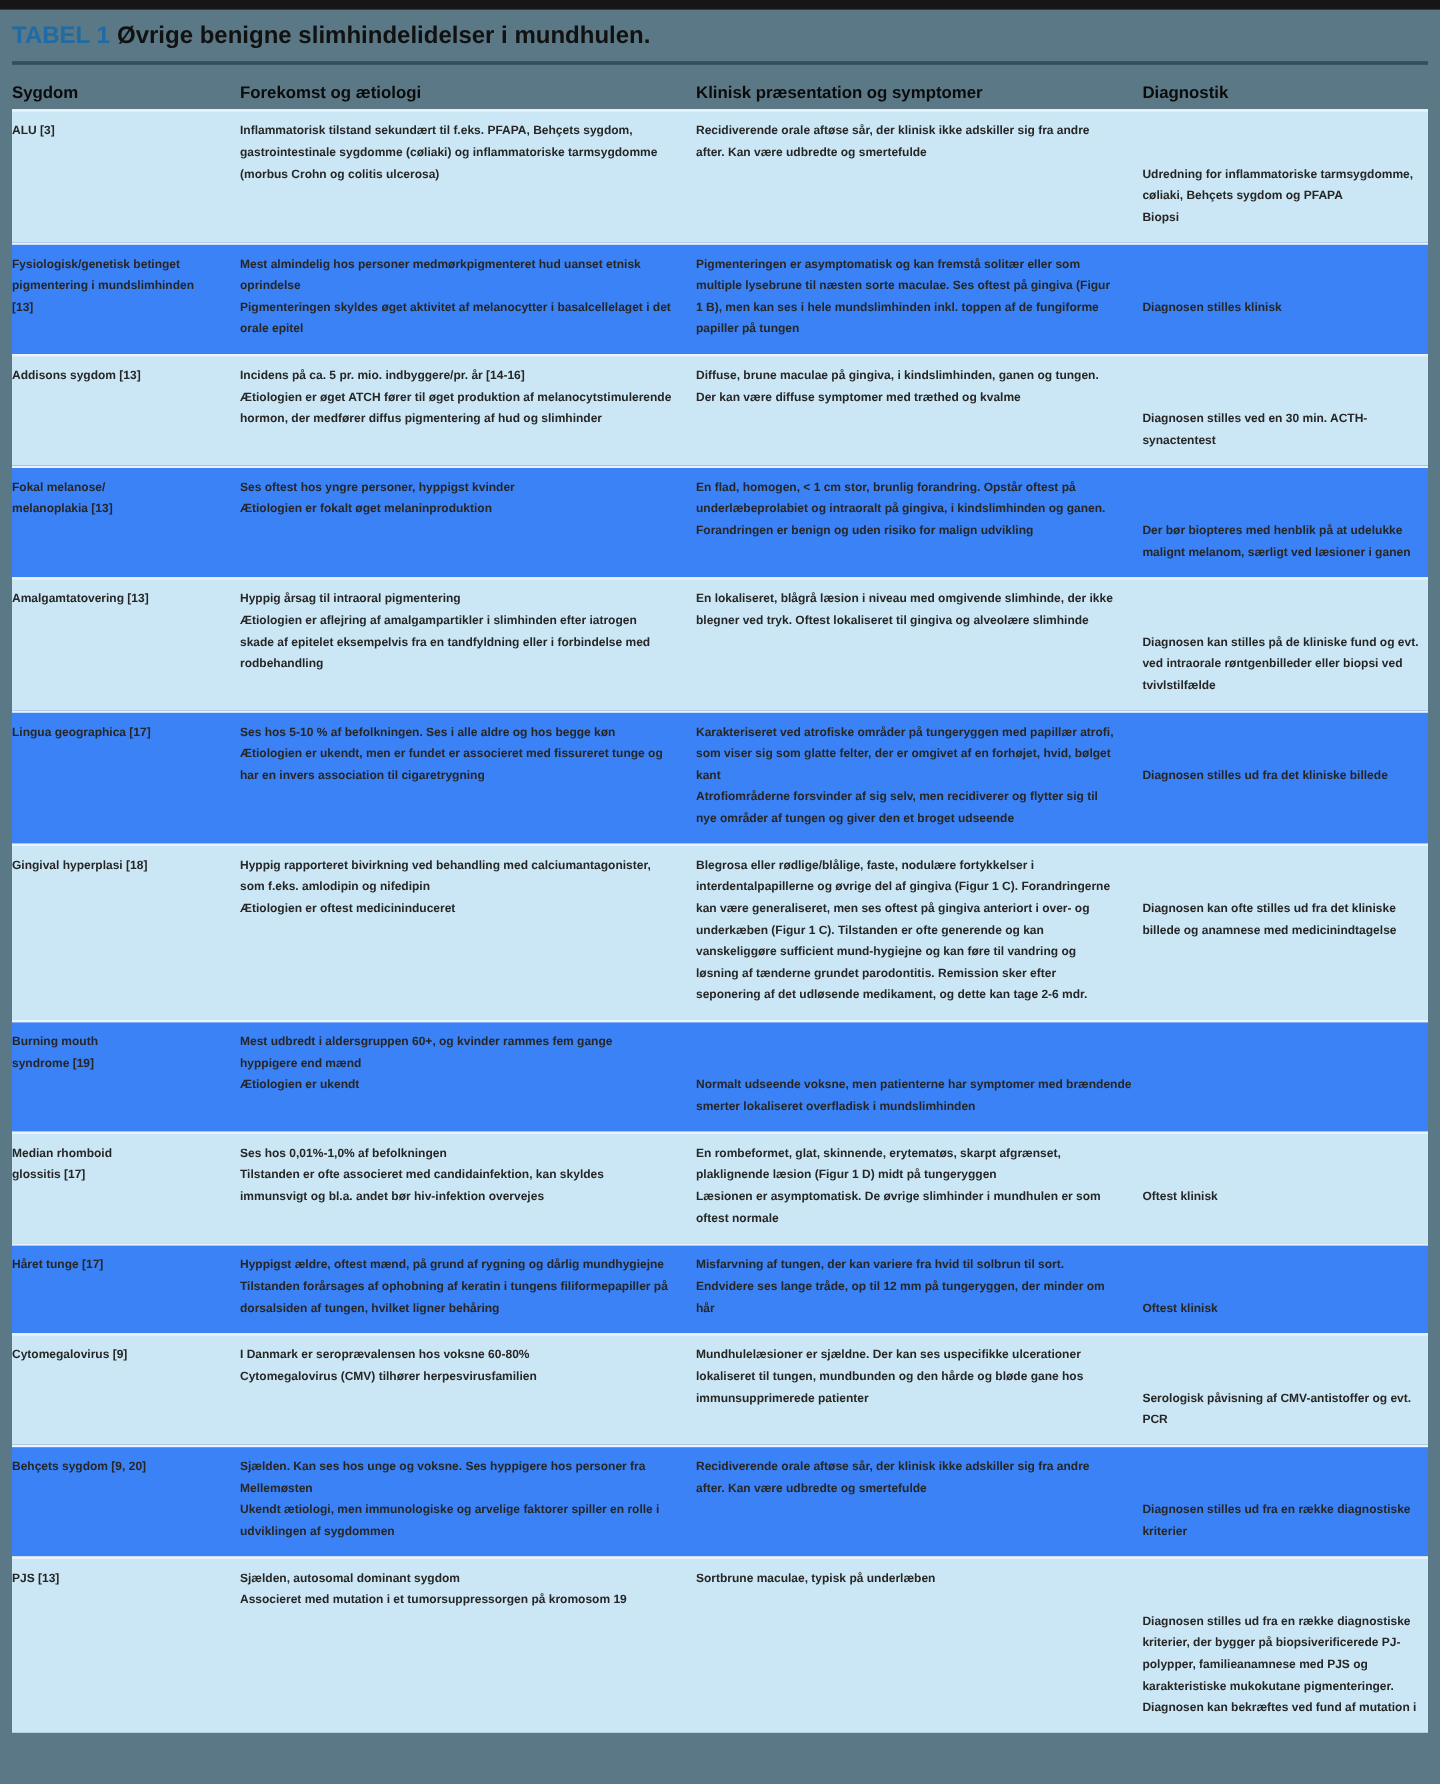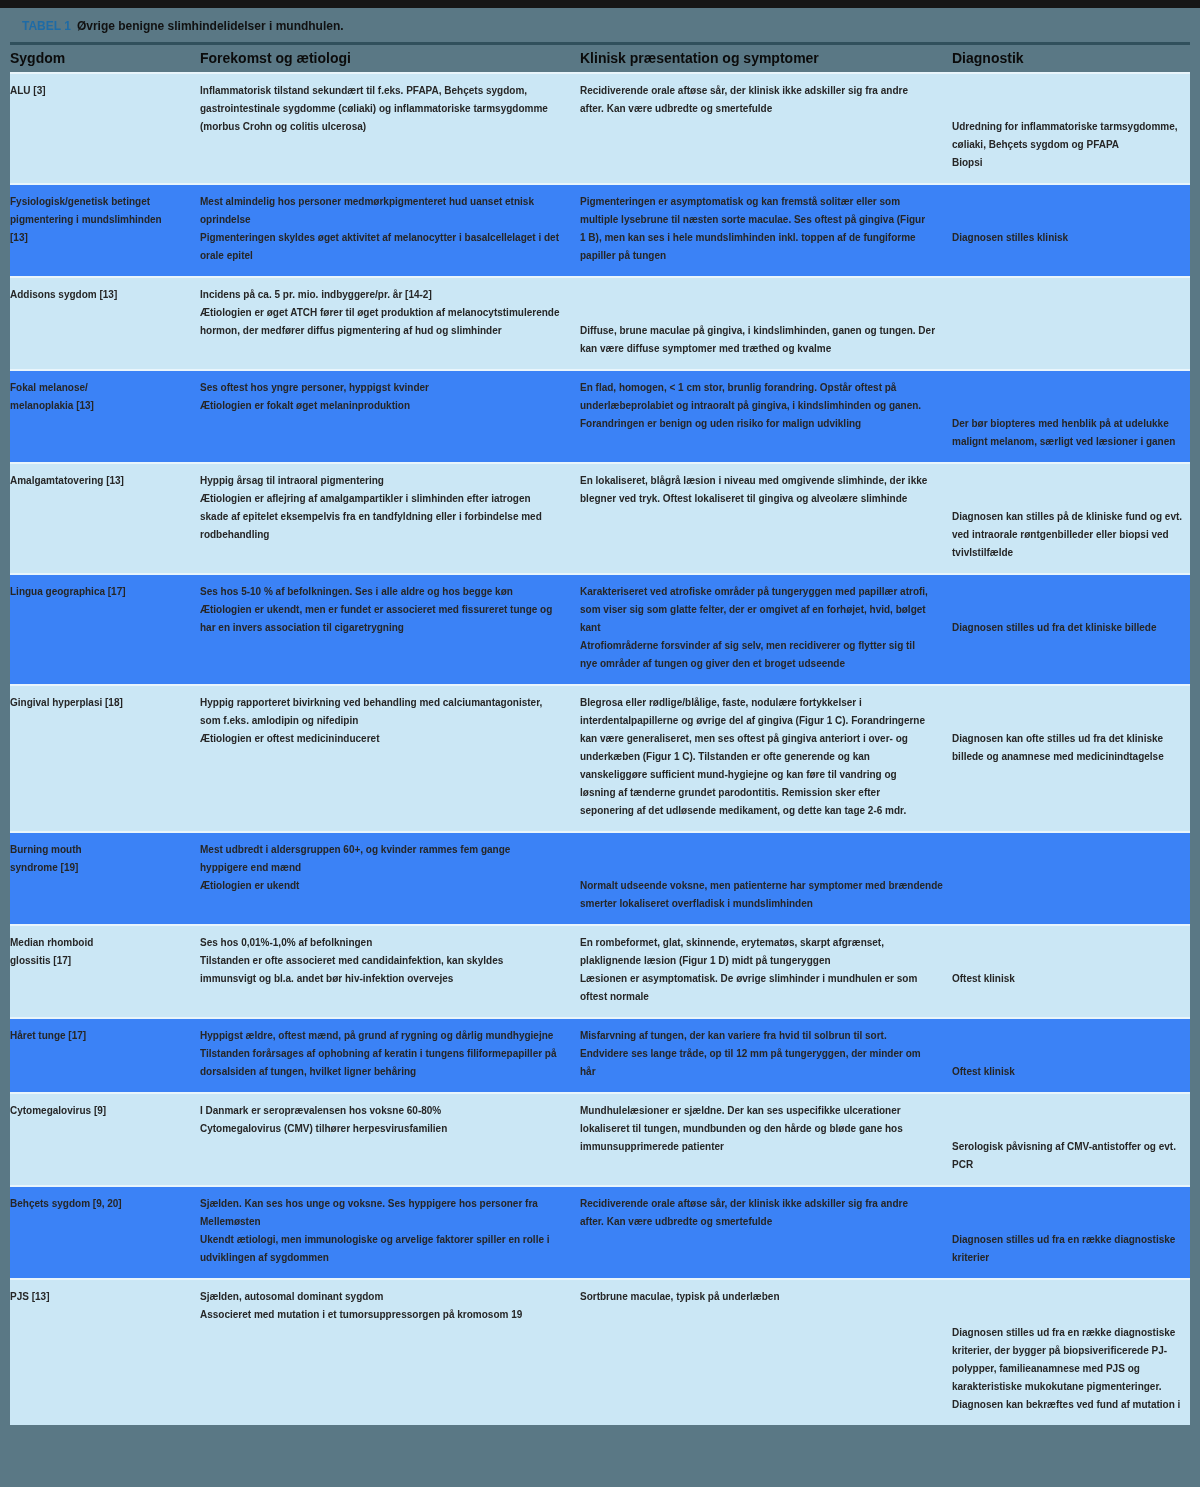--- a/index.html
+++ b/index.html
@@ -5,33 +5,33 @@
   html,body { margin:0; padding:0; }
   body {
     width:1200px;
     font-family:"Liberation Sans","DejaVu Sans",sans-serif;
     background:#5a7885;
   }
   .page { width:1200px; min-height:1487px; background:#5a7885; display:flex; flex-direction:column; }
   .topbar { height:8px; background:#161616; }
 
   .titlebar {
-    padding:11px 10px 9px 22px;
-    font-size:12px; font-weight:bold; color:#111;
+    padding:11px 10px 9px 10px;
+    font-size:20px; font-weight:bold; color:#111;
   }
   .titlebar .tlabel { color:#1e6ba6; margin-right:6px; }
 
   .table-wrap { margin:0 10px; }
 
   .grid { display:grid; grid-template-columns:190px 380px 372px 238px; }
 
   .header { border-top:3px solid #31505c; }
   .header .cell {
     font-weight:bold; color:#0b0b0b; font-size:14px;
-    padding:5px 18px 6px 0;
+    padding:15px 18px 6px 0;
   }
 
   .row { border-top:2px solid #e9f5fb; }
   .row .cell {
     font-size:10px; line-height:18px; color:#262626;
     padding:8px 20px 11px 0;
     white-space:pre-line;
     font-weight:bold;
   }
   .row .cell:last-child { padding-right:4px;margin-top:36px; }
@@ -68,23 +68,24 @@
     <div class="grid row shadeB">
       <div class="cell">Fysiologisk/genetisk betinget pigmentering i mundslimhinden [13]</div>
       <div class="cell">Mest almindelig hos personer medmørkpigmenteret hud uanset etnisk oprindelse
 Pigmenteringen skyldes øget aktivitet af melanocytter i basalcellelaget i det orale epitel</div>
       <div class="cell">Pigmenteringen er asymptomatisk og kan fremstå solitær eller som multiple lysebrune til næsten sorte maculae. Ses oftest på gingiva (Figur 1 B), men kan ses i hele mundslimhinden inkl. toppen af de fungiforme papiller på tungen</div>
       <div class="cell">Diagnosen stilles klinisk</div>
     </div>
 
     <div class="grid row shadeA">
       <div class="cell">Addisons sygdom [13]</div>
-      <div class="cell">Incidens på ca. 5 pr. mio. indbyggere/pr. år [14-2]
+      <div class="cell">Incidens på ca. 5 pr. mio. indbyggere/pr. år [14-16]
 Ætiologien er øget ATCH fører til øget produktion af melanocytstimulerende hormon, der medfører diffus pigmentering af hud og slimhinder</div>
       <div class="cell">Diffuse, brune maculae på gingiva, i kindslimhinden, ganen og tungen. Der kan være diffuse symptomer med træthed og kvalme</div>
+      <div class="cell">Diagnosen stilles ved en 30 min. ACTH-synactentest</div>
     </div>
 
     <div class="grid row shadeB">
       <div class="cell">Fokal melanose/
 melanoplakia [13]</div>
       <div class="cell">Ses oftest hos yngre personer, hyppigst kvinder
 Ætiologien er fokalt øget melaninproduktion</div>
       <div class="cell">En flad, homogen, &lt; 1 cm stor, brunlig forandring. Opstår oftest på underlæbeprolabiet og intraoralt på gingiva, i kindslimhinden og ganen. Forandringen er benign og uden risiko for malign udvikling</div>
       <div class="cell">Der bør biopteres med henblik på at udelukke malignt melanom, særligt ved læsioner i ganen</div>
     </div>

